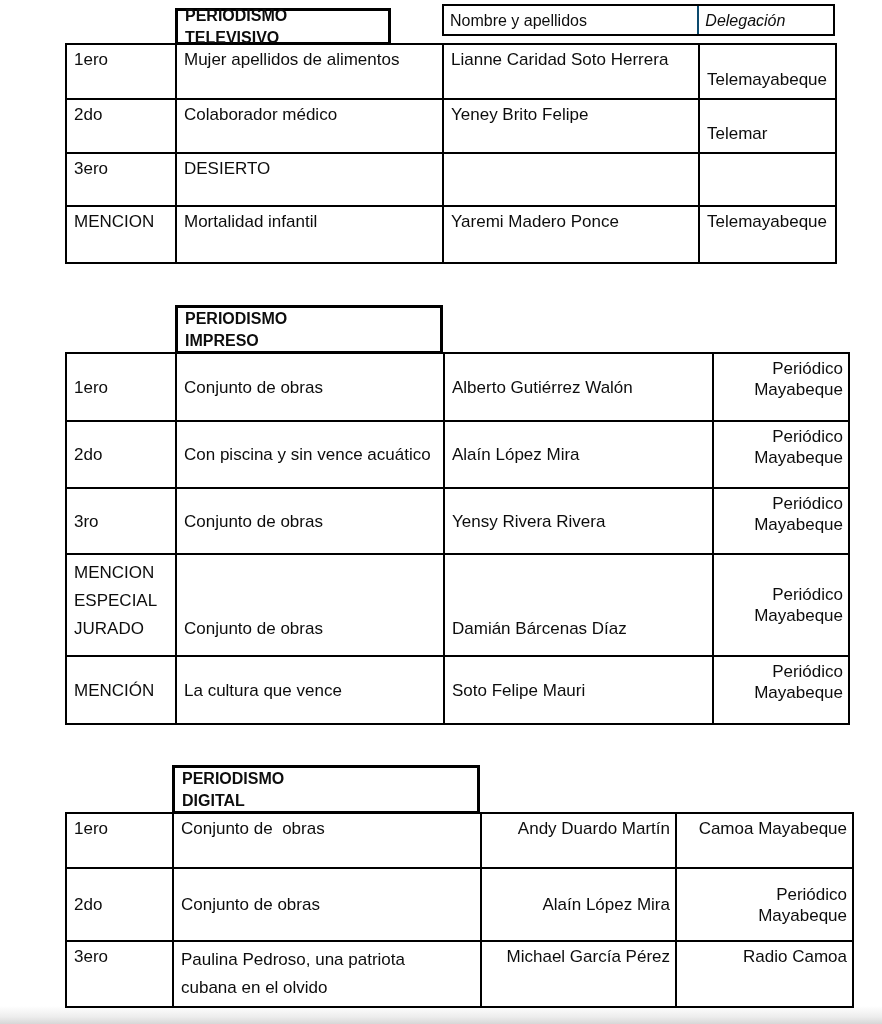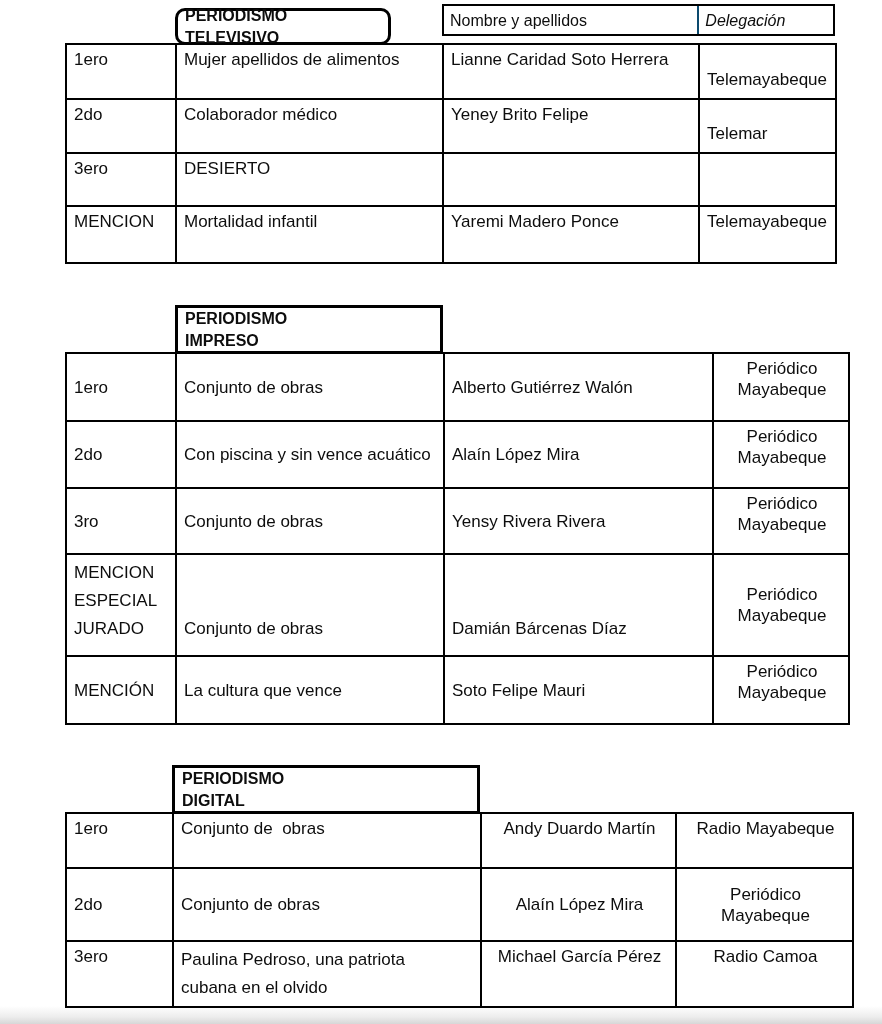--- a/index.html
+++ b/index.html
@@ -53,36 +53,36 @@
     border: 2px solid #000000;
     padding: 4px 5px 4px 7px;
     font-size: 17px;
     line-height: 21px;
     white-space: pre-wrap;
     overflow: hidden;
   }
   .vt { vertical-align: top; }
   .vm { vertical-align: middle; }
   .vb { vertical-align: bottom; padding-bottom: 8px !important; }
-  .hc { text-align: center; }
+  .hc { text-align: right; }
   .lh-lg { line-height: 28px !important; }
   .pb-lg { padding-bottom: 16px !important; }
   .page-edge {
     position: absolute;
     left: 0; top: 1006px;
     width: 882px; height: 18px;
     background: linear-gradient(to bottom, #ffffff 0%, #ededed 60%, #d7d7d7 100%);
   }
 </style>
 </head>
 <body>
 
 <div class="page">
 
-  <div class="hdrbox" style="left:175px; top:8px; width:216px; height:37px;border-radius:10px;">PERIODISMO TELEVISIVO</div>
+  <div class="hdrbox" style="left:175px; top:8px; width:216px; height:37px;">PERIODISMO TELEVISIVO</div>
 
   <div class="hdrstrip" style="left:442px; top:4px; width:393px; height:32px;">
     <div class="hcell" style="width:256px;">Nombre y apellidos</div>
     <div class="hcell" style="width:137px;">Delegación</div>
   </div>
 
   <table class="grid" style="left:65px; top:43px; width:770px;">
     <colgroup>
       <col style="width:110px">
         <col style="width:267px">
@@ -176,21 +176,21 @@
       <col style="width:107px">
         <col style="width:308px">
         <col style="width:195px">
         <col style="width:177px">
     </colgroup>
     <tbody>
         <tr style="height:55px">
       <td class="vt">1ero</td>
       <td class="vt">Conjunto de  obras</td>
       <td class="vt hc">Andy Duardo Martín</td>
-      <td class="vt hc">Radio Mayabeque</td>
+      <td class="vt hc">Camoa Mayabeque</td>
     </tr>
     <tr style="height:73px">
       <td class="vm">2do</td>
       <td class="vm">Conjunto de obras</td>
       <td class="vm hc">Alaín López Mira</td>
       <td class="vm hc">Periódico
 Mayabeque</td>
     </tr>
     <tr style="height:60px">
       <td class="vt">3ero</td>

